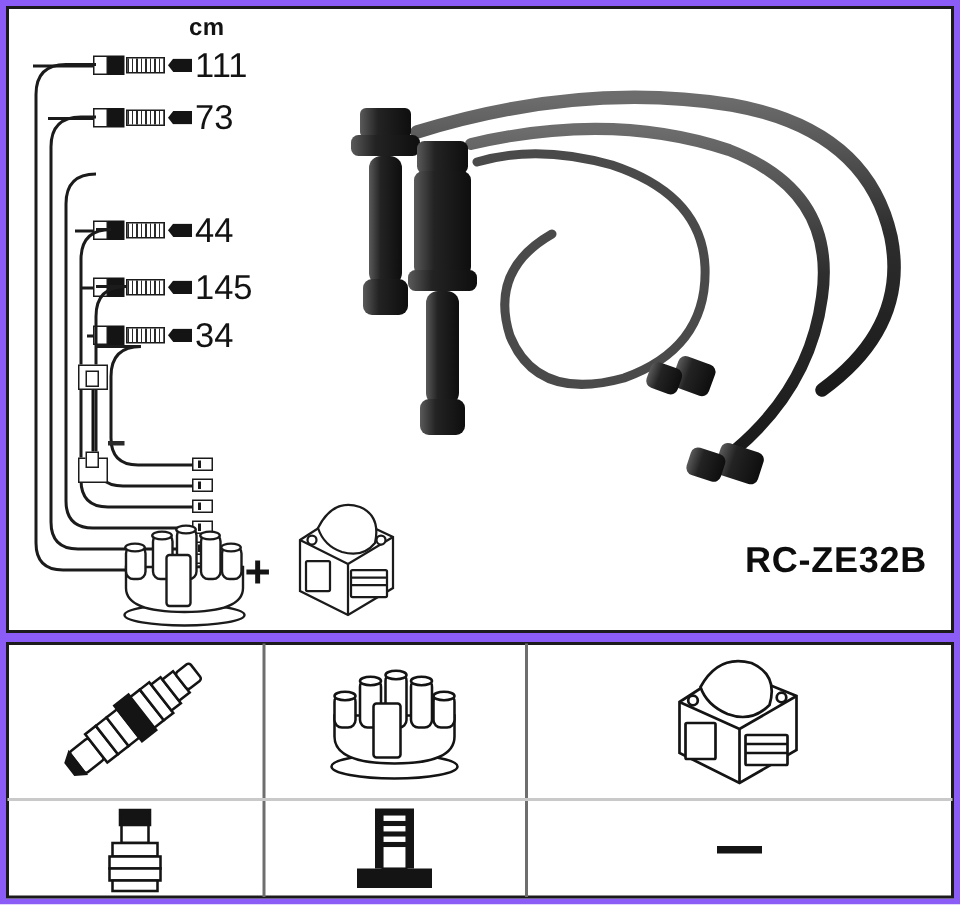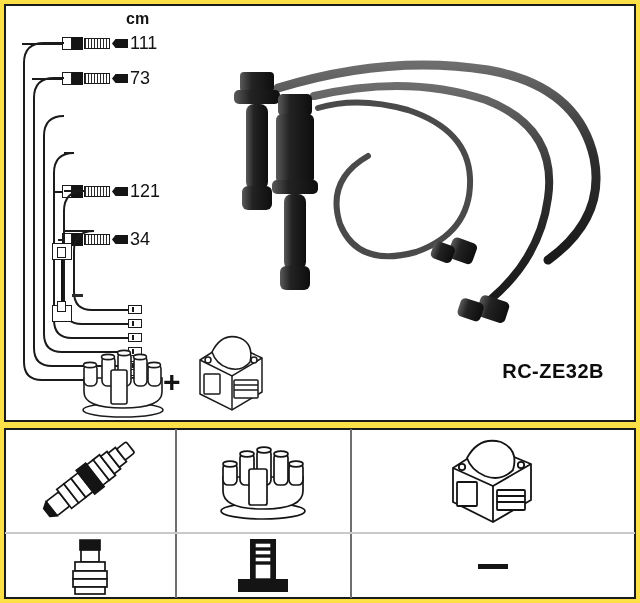--- a/index.html
+++ b/index.html
@@ -8,21 +8,21 @@
     padding: 0;
     background: #ffffff;
   }
   body {
     font-family: "Liberation Sans", sans-serif;
   }
   #sheet {
     position: relative;
     width: 640px;
     height: 603px;
-    background: #fde047;
+    background: #8b5cf6;
     overflow: hidden;
   }
 
   
   .frame {
     position: absolute;
     box-sizing: border-box;
     border: 2px solid #1b1b1b;
     background: #ffffff;
   }
@@ -55,21 +55,21 @@
     color: #131313;
     letter-spacing: .2px;
   }
 
   
   .meas-row { position: absolute; left: 0; width: 190px; height: 26px; }
   .meas-value {
     position: absolute;
     left: 130px;
     top: 0px;
-    font-size: 18px;
+    font-size: 23px;
     font-weight: 400;
     color: #131313;
     line-height: 22px;
     white-space: nowrap;
   }
 
   
   .lead-wire {
     position: absolute;
     height: 2px;
@@ -161,23 +161,23 @@
     top: 367px;
     font-size: 30px;
     font-weight: bold;
     color: #141414;
     line-height: 1;
   }
 
   
   #product-code {
     position: absolute;
-    right: 36px;
+    right: 22px;
     top: 360px;
-    font-size: 20px;
+    font-size: 24px;
     font-weight: bold;
     color: #0d0d0d;
     letter-spacing: .5px;
   }
   #stock-no {
     position: absolute;
     right: 22px;
     top: 392px;
     font-size: 17px;
     font-weight: bold;
@@ -228,31 +228,39 @@
   <div class="meas-row" style="top:67px">
     <div class="lead-wire" style="left:32px; width:32px;"></div>
     <div class="boot-white" style="left:62px"></div>
     <div class="boot-black" style="left:72px"></div>
     <div class="boot-hatch" style="left:84px"></div>
     <div class="term-arrow" style="left:112px"></div>
     <div class="meas-value">73</div>
   </div>
 
 
+  <div class="meas-row" style="top:142px">
+    <div class="lead-wire" style="left:50px; width:14px;"></div>
+    <div class="boot-white" style="left:62px"></div>
+    <div class="boot-black" style="left:72px"></div>
+    <div class="boot-hatch" style="left:84px"></div>
+    <div class="term-arrow" style="left:112px"></div>
+    <div class="meas-value">44</div>
+  </div>
 
   <div class="meas-row" style="top:180px">
     <div class="lead-wire" style="left:54px; width:10px;"></div>
     <div class="boot-white" style="left:62px"></div>
     <div class="boot-black" style="left:72px"></div>
     <div class="boot-hatch" style="left:84px"></div>
     <div class="term-arrow" style="left:112px"></div>
-    <div class="meas-value">121</div>
-  </div>
-
-  <div class="meas-row" style="top:228px">
+    <div class="meas-value">145</div>
+  </div>
+
+  <div class="meas-row" style="top:212px">
     <div class="lead-wire" style="left:58px; width:6px;"></div>
     <div class="boot-white" style="left:62px"></div>
     <div class="boot-black" style="left:72px"></div>
     <div class="boot-hatch" style="left:84px"></div>
     <div class="term-arrow" style="left:112px"></div>
     <div class="meas-value">34</div>
   </div>
 
   <svg width="130" height="400" style="position:absolute;left:12px;top:32px">
     <g fill="none" stroke="#1b1b1b" stroke-width="2">

